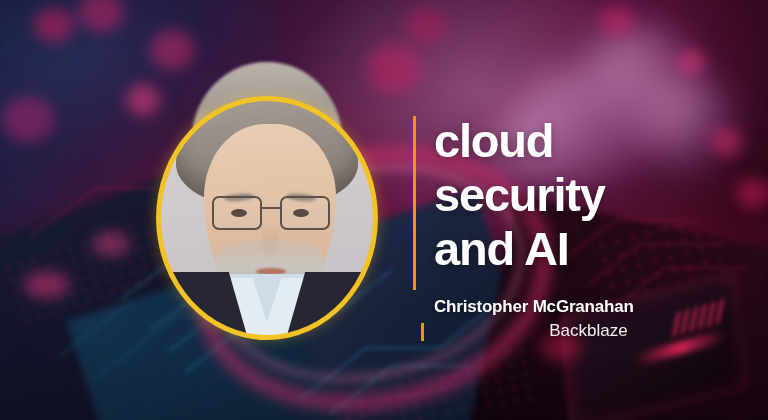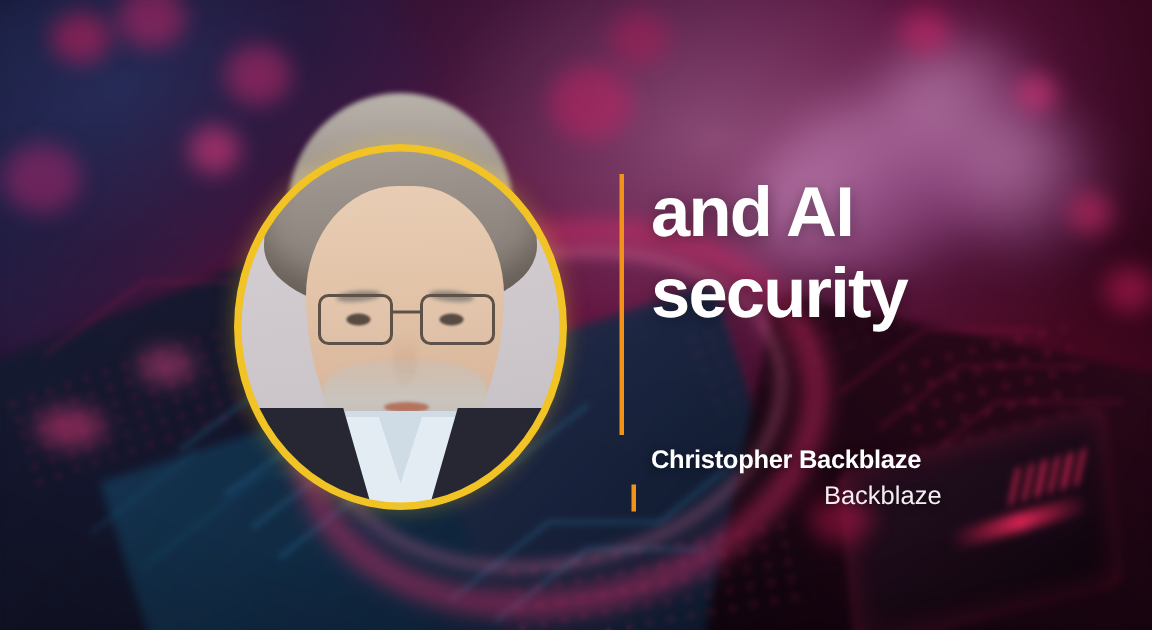--- a/index.html
+++ b/index.html
@@ -526,26 +526,27 @@
       <div class="collar-r"></div>
       <div class="jacket-l"></div>
       <div class="jacket-r"></div>
     </div>
     <div class="portrait-ring"></div>
   </div>
 
   <div class="text-block">
     <div class="title-row">
       <div class="title-bar"></div>
+      <h1 class="title">cloud</h1>
+      <h1 class="title">security</h1>
       <h1 class="title">and AI</h1>
-      <h1 class="title">security</h1>
     </div>
 
     <div class="subtitle-block">
-      <p class="person-name">Christopher Backblaze</p>
+      <p class="person-name">Christopher McGranahan</p>
       <div class="org-row">
         <div class="org-bar"></div>
         <p class="person-org">Backblaze</p>
       </div>
     </div>
   </div>
 
 </div>
 
 </body></html>

